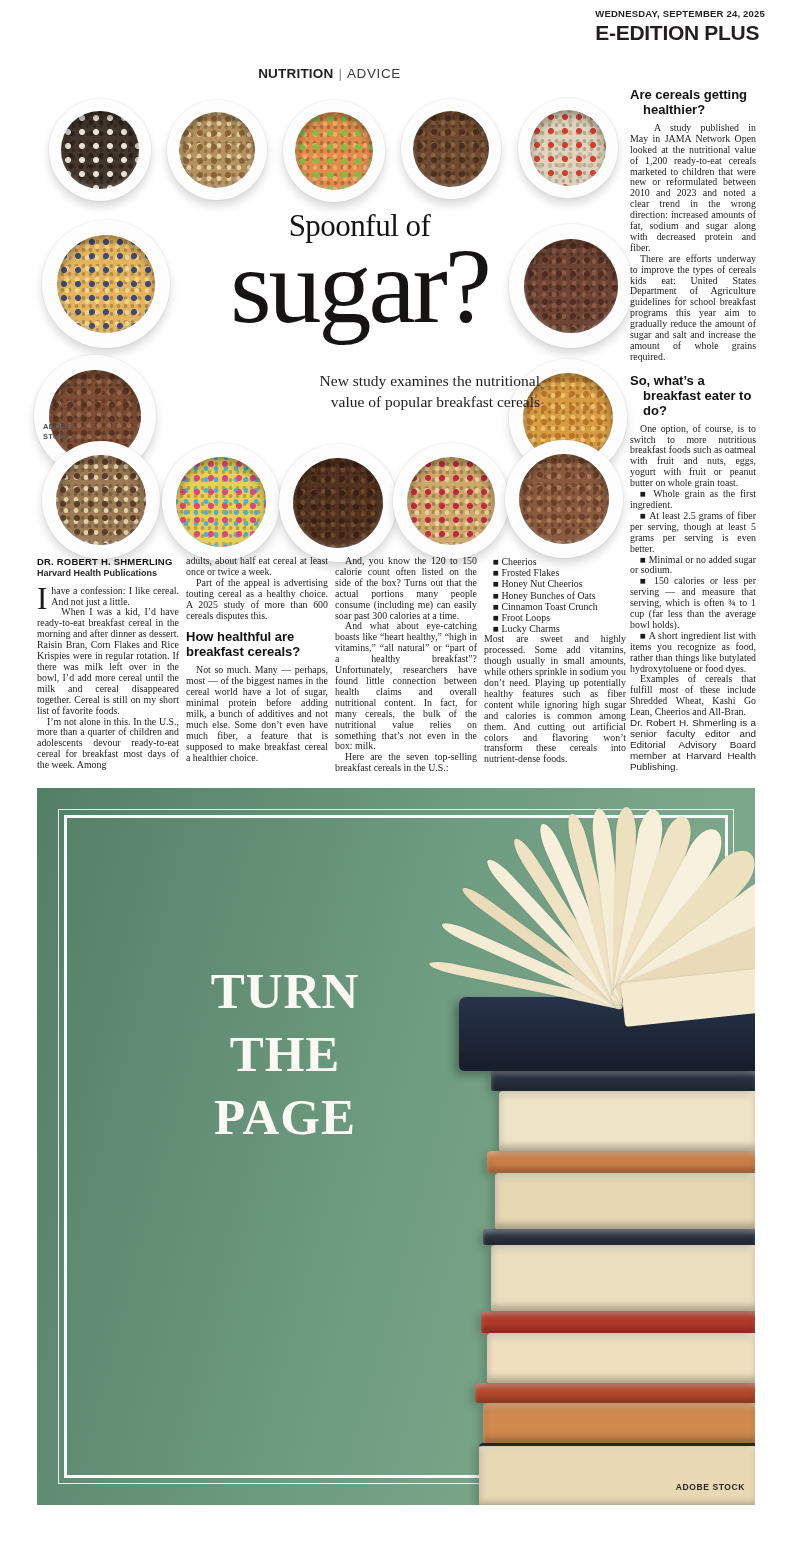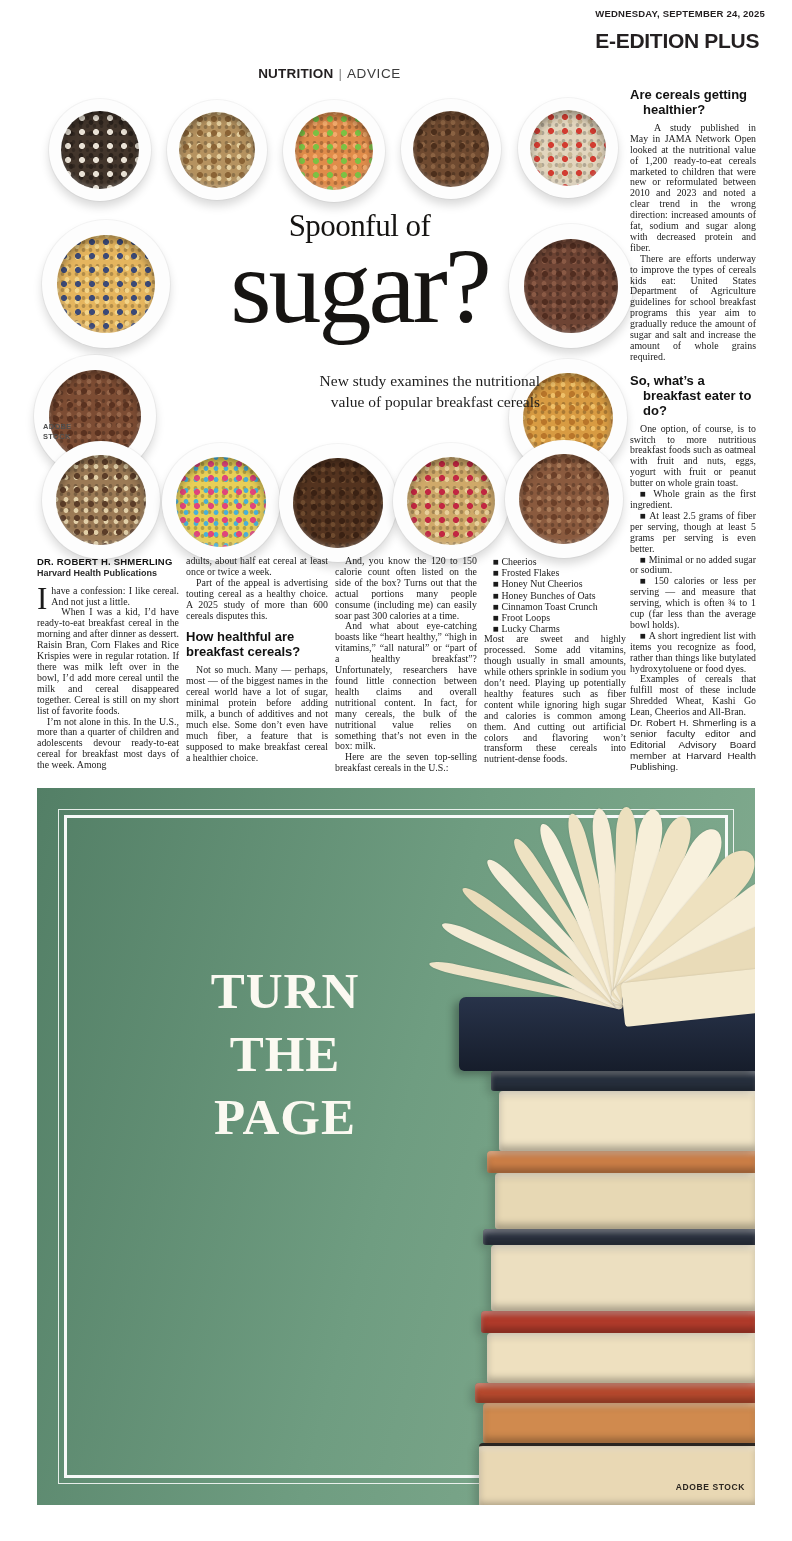--- a/index.html
+++ b/index.html
@@ -2,21 +2,21 @@
 <html><head>
 <meta charset="utf-8">
 <style>
   html,body{margin:0;padding:0;background:#ffffff;}
   .page{position:relative;width:792px;height:1541px;background:#fff;overflow:hidden;
         font-family:"Liberation Serif","DejaVu Serif",serif;color:#191919;}
 
   
   .masthead{position:absolute;top:8px;right:27px;text-align:left;font-family:"Liberation Sans",sans-serif;}
   .mast-date{font-size:9.5px;font-weight:bold;letter-spacing:.2px;color:#231f20;}
-  .mast-edition{font-size:21px;font-weight:800;letter-spacing:-.3px;color:#231f20;margin-top:10px;}
+  .mast-edition{font-size:21px;font-weight:800;letter-spacing:-.3px;color:#231f20;margin-top:2px;}
 
   
   .kicker{position:absolute;top:66px;left:37px;width:585px;text-align:center;
           font-family:"Liberation Sans",sans-serif;font-size:13.5px;color:#231f20;}
   .kicker .sec{font-weight:800;letter-spacing:.2px;}
   .kicker .sep{font-weight:300;color:#8a8a8a;margin:0 5px;}
   .kicker .sub{font-weight:400;color:#3c3c3c;letter-spacing:.6px;}
 
   
   .hero{position:absolute;left:37px;top:88px;width:585px;height:468px;}

